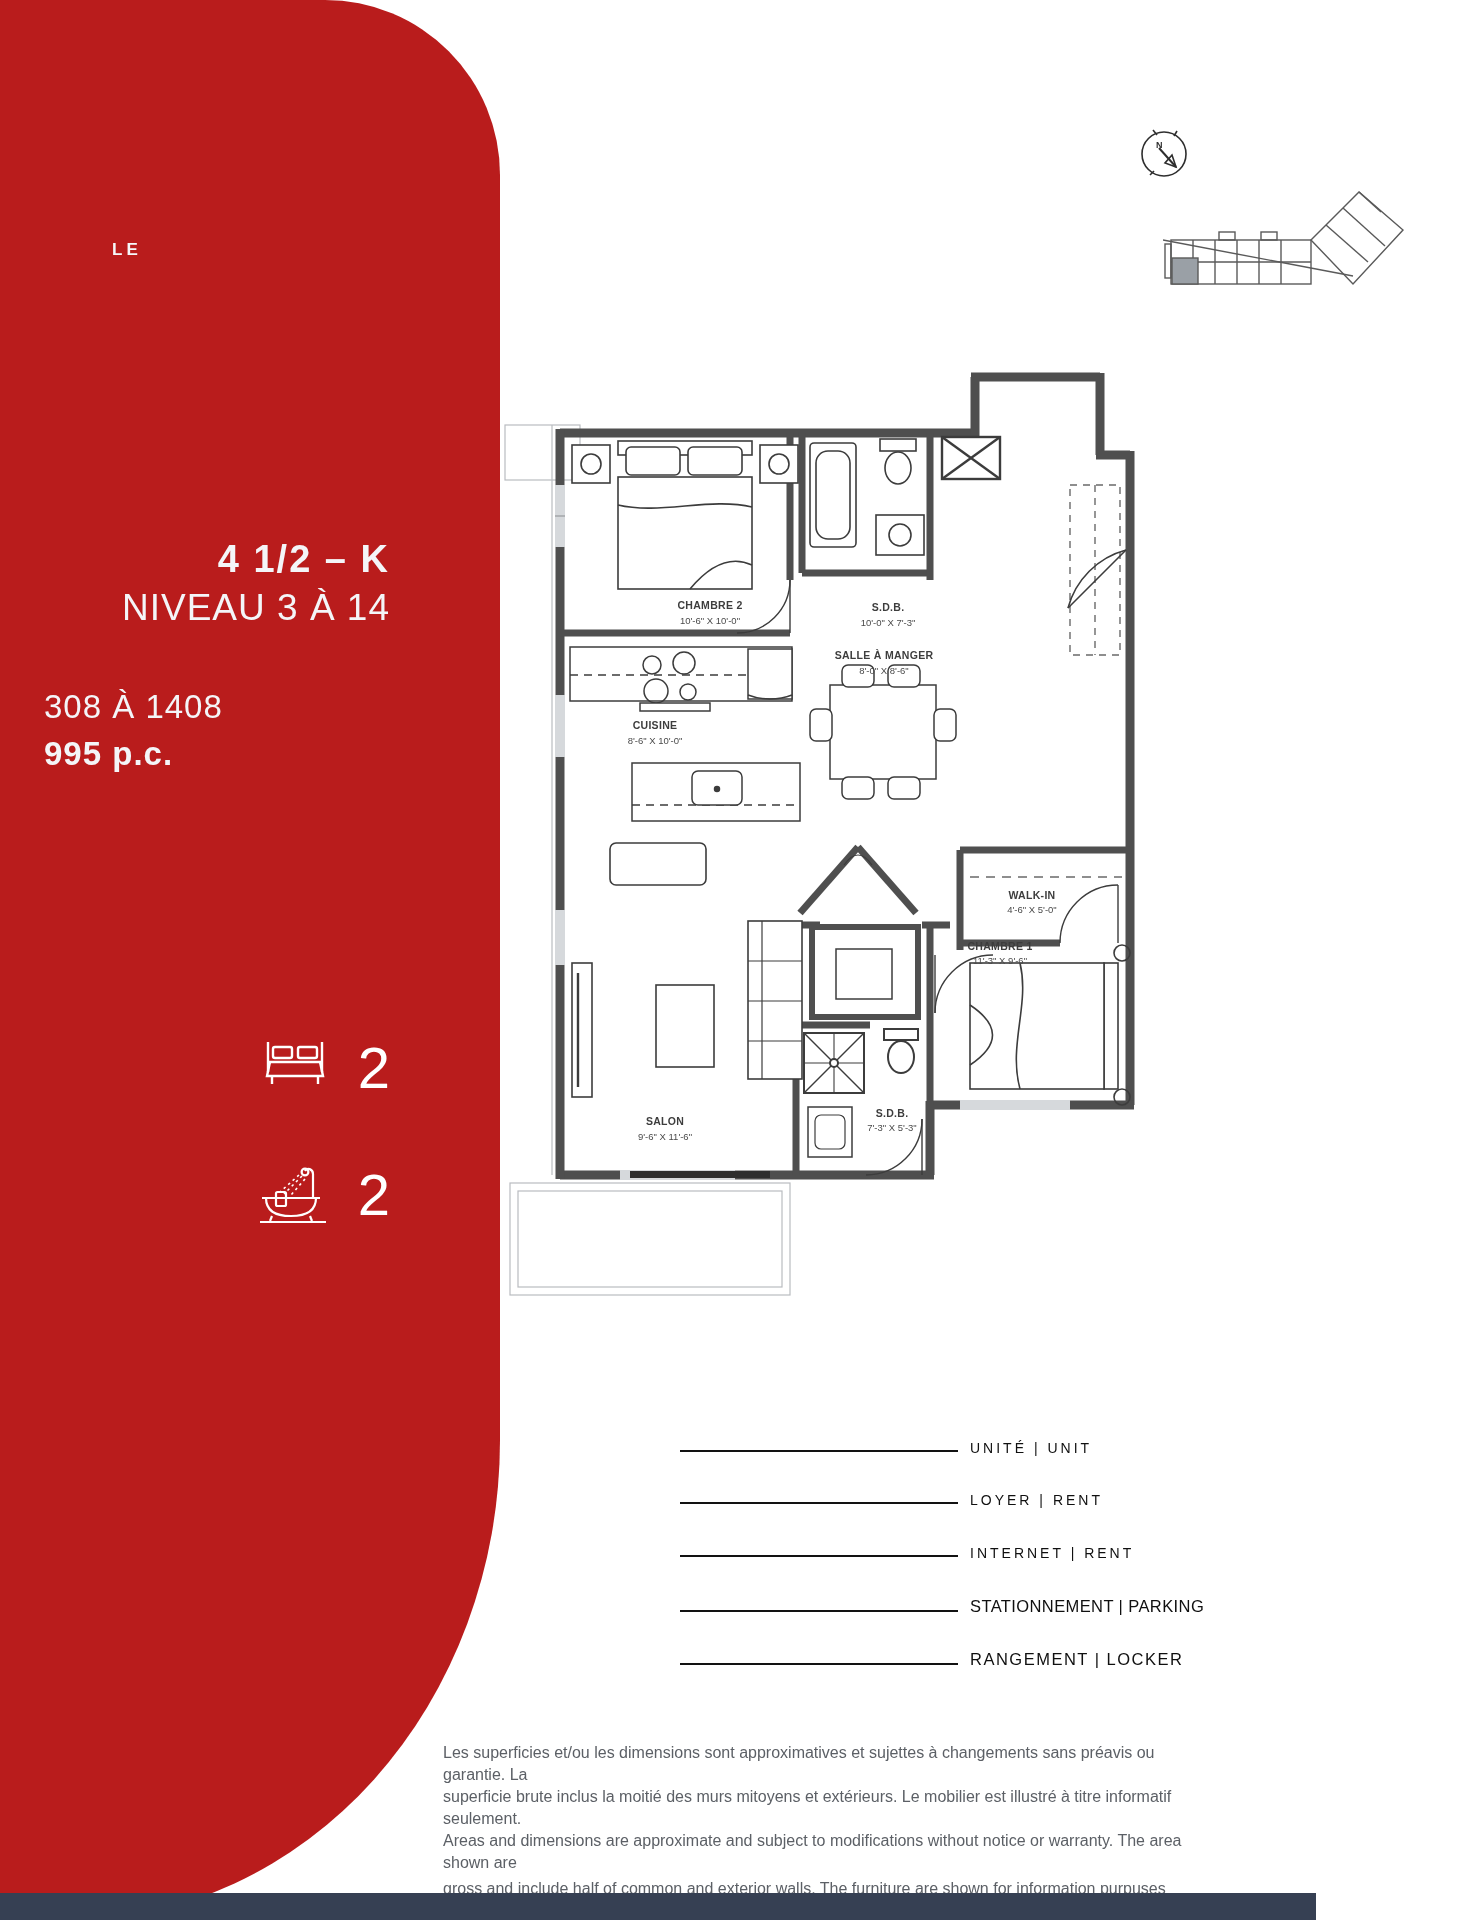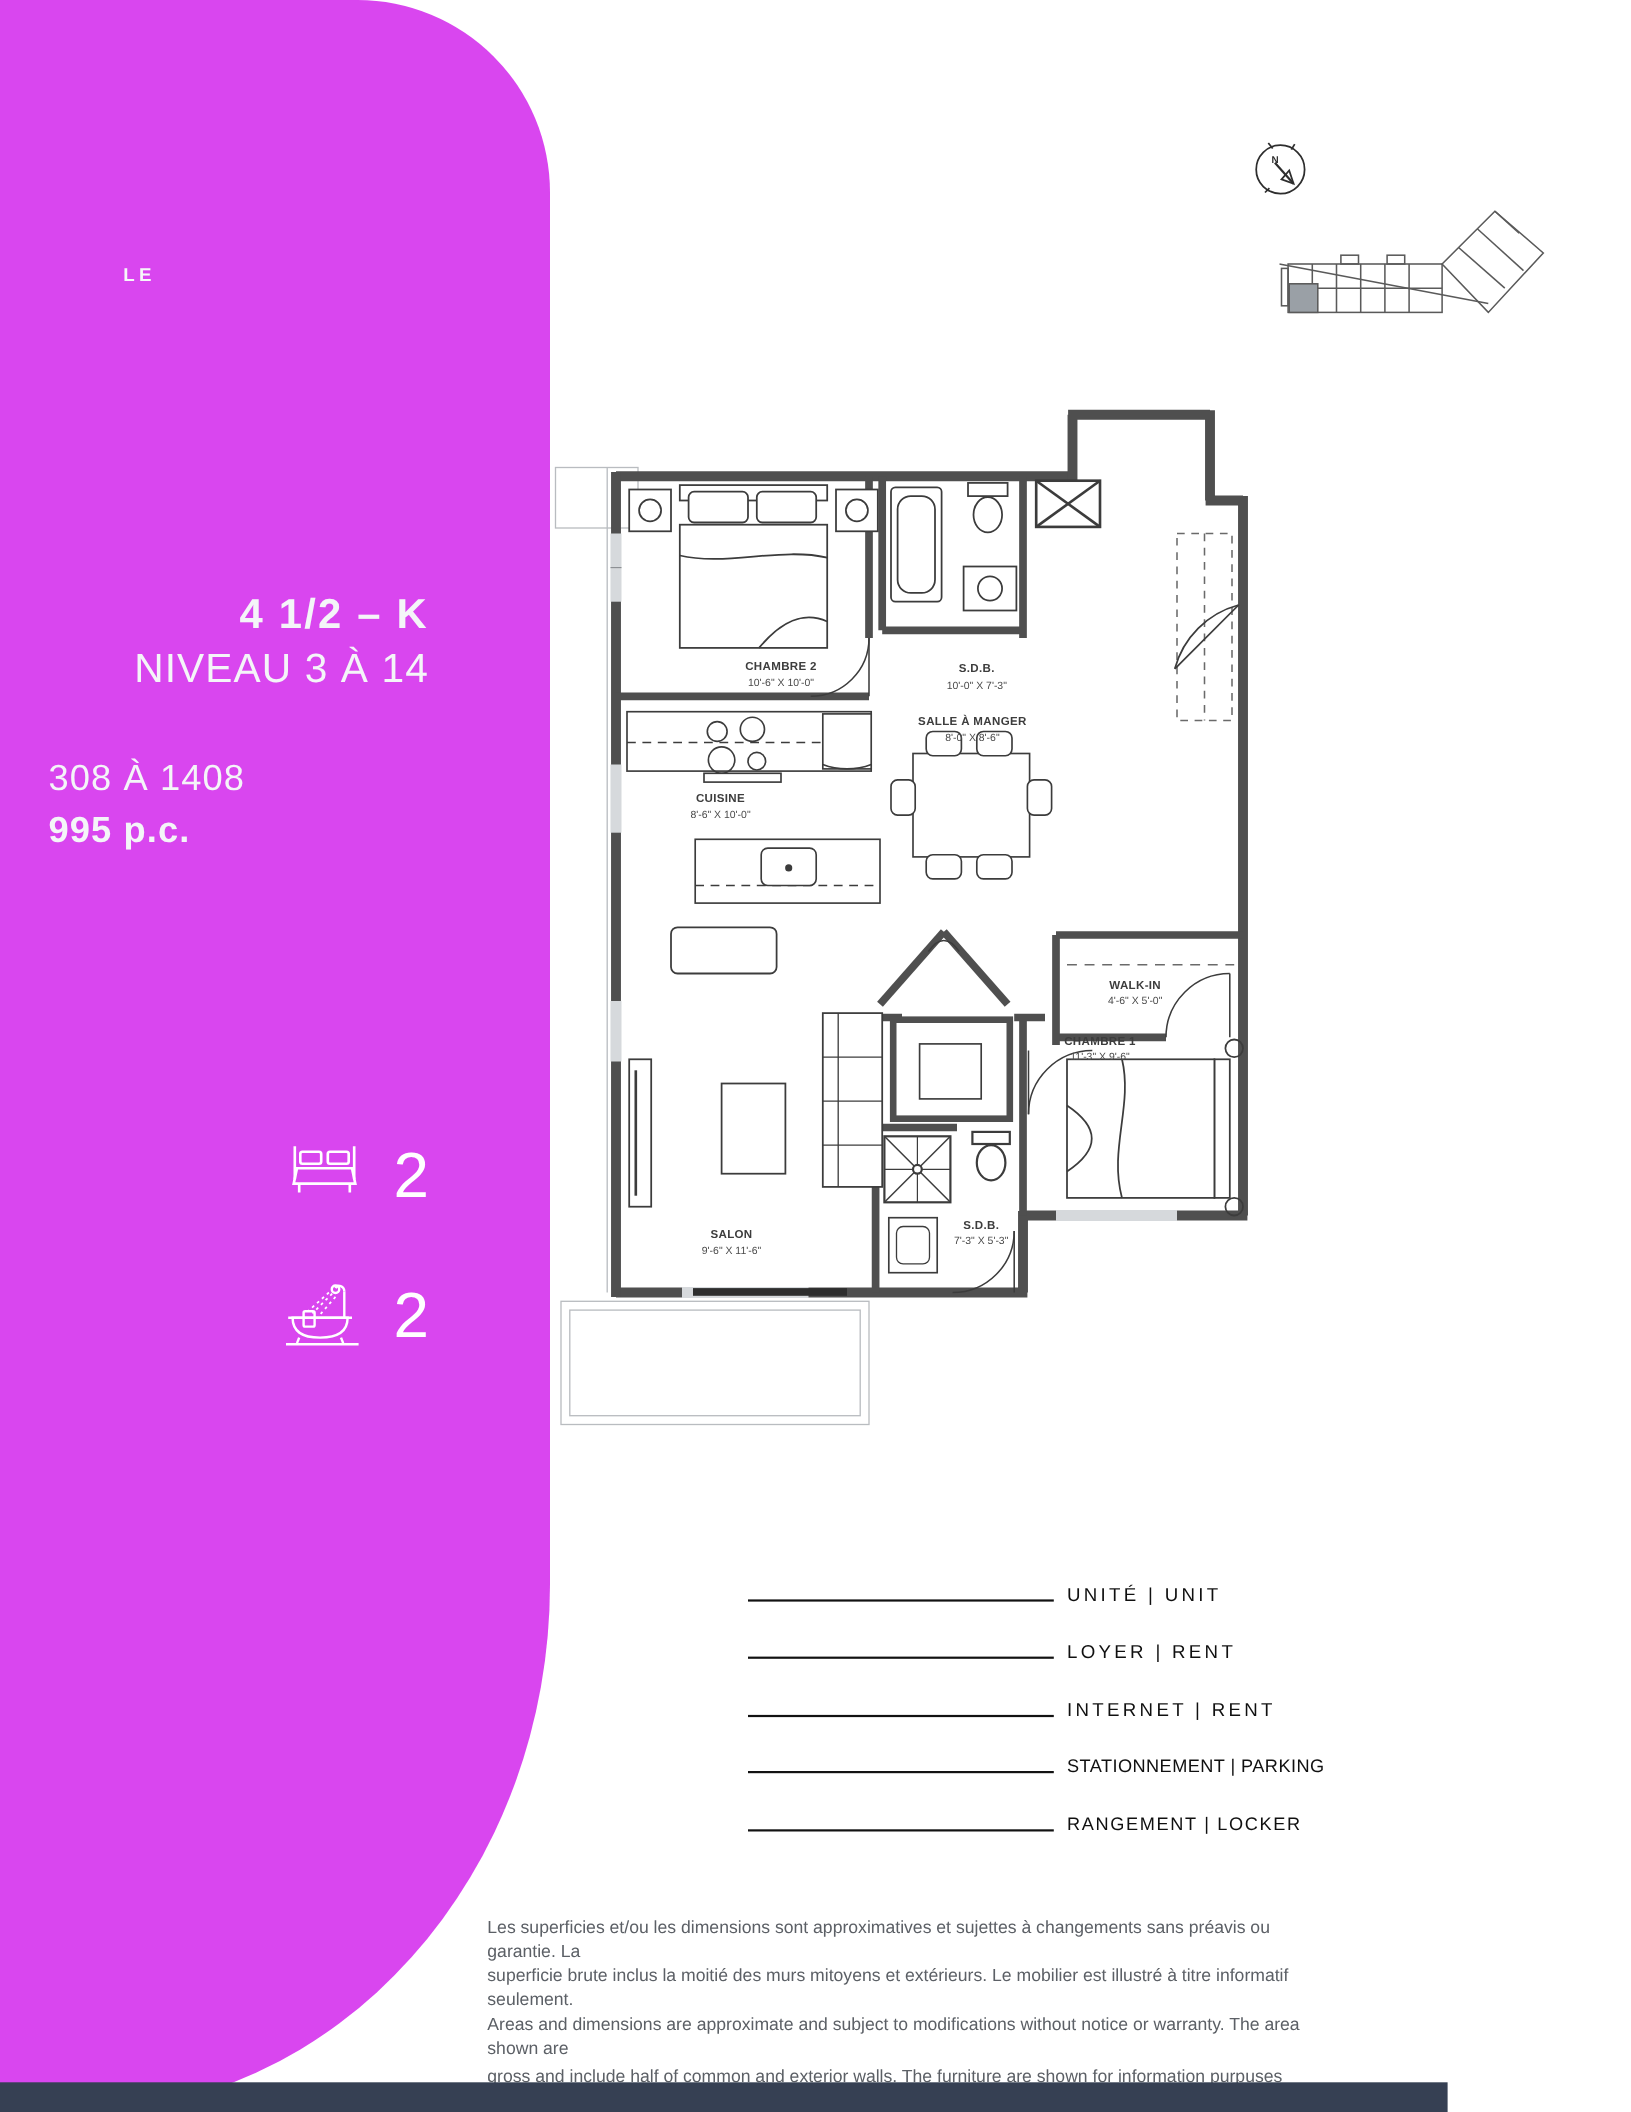--- a/index.html
+++ b/index.html
@@ -1,40 +1,40 @@
 <!DOCTYPE html>
 <html><head>
 <meta charset="utf-8">
 <style>
   html,body{margin:0;padding:0;background:#e8e8e8;}
   .page{position:relative;width:1483px;height:1920px;background:#ffffff;overflow:hidden;
         font-family:"Liberation Sans",sans-serif;}
   
-  .sidebar{position:absolute;left:0;top:0;width:500px;height:1920px;background:#d946ef;
+  .sidebar{position:absolute;left:0;top:0;width:500px;height:1920px;background:#b91c1c;
            border-top-right-radius:175px;border-bottom-right-radius:430px 480px;}
   .logo{position:absolute;left:100px;top:140px;width:300px;height:210px;color:#f6f7f9;}
   .logo-le{position:absolute;left:12px;top:100px;font-size:17px;letter-spacing:4px;font-weight:700;}
   .logo-name{position:absolute;left:40px;top:-10px;font-family:"DejaVu Serif",serif;
              font-style:italic;font-weight:400;font-size:118px;line-height:1;}
   .titleblock{position:absolute;left:60px;top:538px;width:330px;text-align:right;color:#f4f5f8;}
   .unit-code{font-size:38px;font-weight:700;letter-spacing:2px;}
   .unit-level{font-size:37px;font-weight:400;margin-top:6px;letter-spacing:1px;text-align:right;}
   .rangeblock{position:absolute;left:44px;top:688px;width:330px;color:#f4f5f8;}
   .unit-range{font-size:33px;font-weight:400;letter-spacing:1px;}
   .unit-area{font-size:33px;font-weight:700;margin-top:9px;letter-spacing:1px;}
   .iconrow{position:absolute;left:60px;width:330px;display:flex;justify-content:flex-end;
            align-items:center;gap:30px;color:#fff;}
   .iconrow .count{font-size:58px;font-weight:400;line-height:1;}
   .addr{position:absolute;left:60px;top:1602px;width:320px;text-align:right;color:#eef0f3;
         font-size:24px;line-height:29px;font-weight:400;}
   
   .form-area{position:absolute;left:680px;top:1440px;width:560px;}
   .form-row{position:absolute;left:0;display:flex;align-items:flex-end;}
   .form-line{width:278px;height:2px;background:#121212;margin-bottom:4px;}
-  .form-label{margin-left:12px;font-size:17px;color:#101010;font-weight:400;white-space:nowrap;}
+  .form-label{margin-left:12px;font-size:14px;color:#101010;font-weight:400;white-space:nowrap;}
   .ls-wide{letter-spacing:3px;}
   .ls-narrow{letter-spacing:0.4px;font-size:16.5px;}
   .disclaimer{position:absolute;left:443px;top:1742px;width:745px;color:#5c6066;
               font-size:16px;line-height:22px;}
   .disclaimer .dl4{margin-top:4px;}
   .footer-bar{position:absolute;left:0;top:1893px;width:1316px;height:27px;background:#364053;}
   
   .rl{font-family:"Liberation Sans",sans-serif;font-size:10.5px;font-weight:700;fill:#3d3d3d;letter-spacing:0.3px;}
   .rd{font-family:"Liberation Sans",sans-serif;font-size:9.5px;font-weight:400;fill:#4a4a4a;}
 </style>

